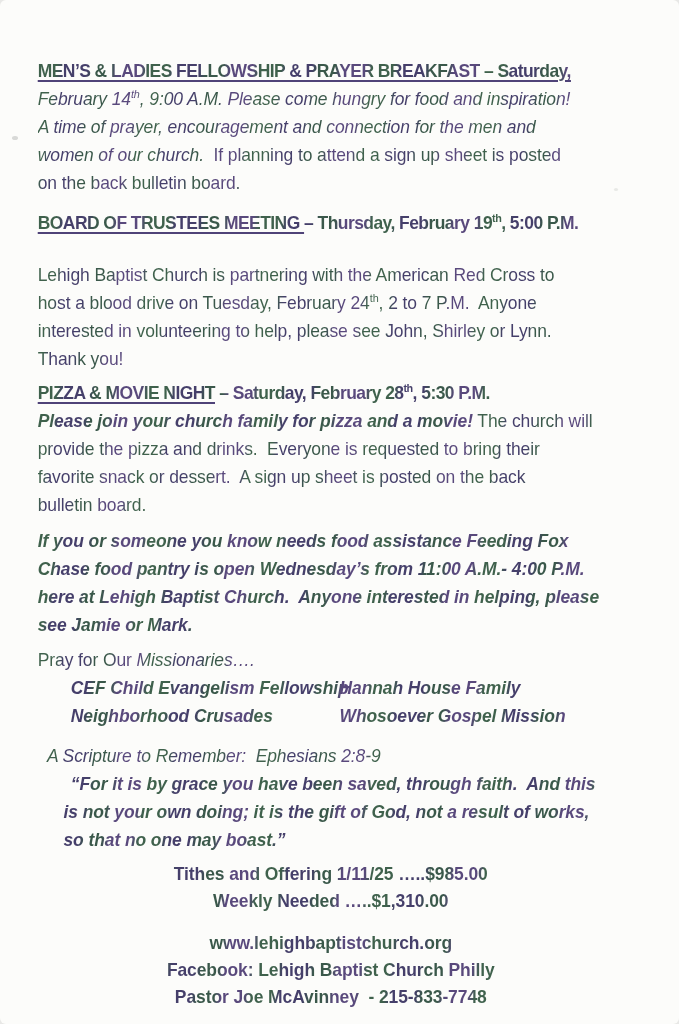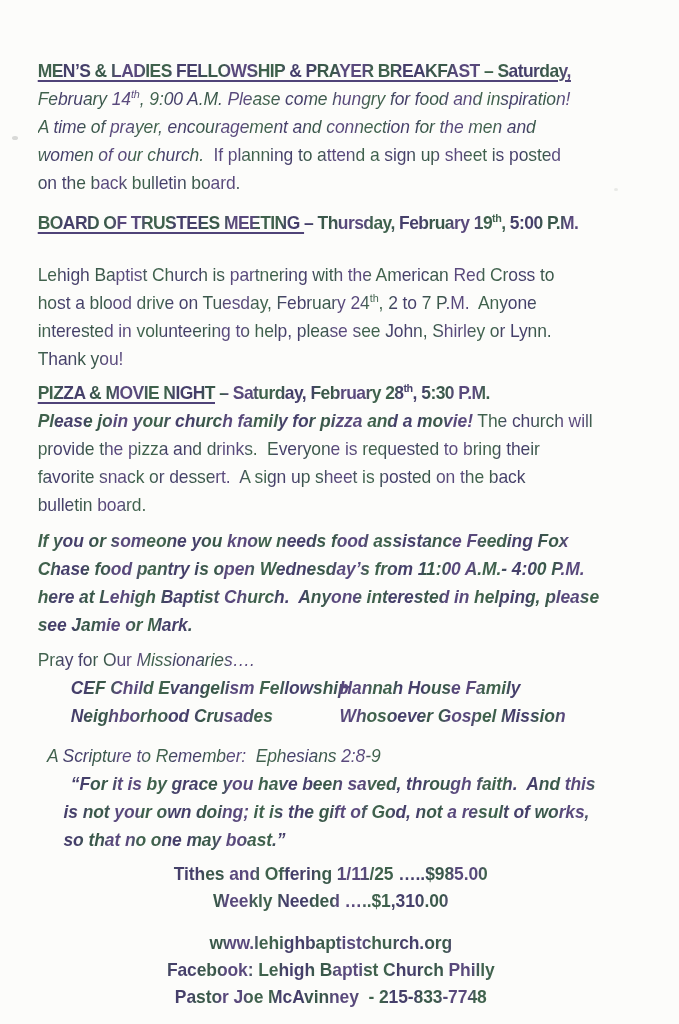--- a/index.html
+++ b/index.html
@@ -3,20 +3,21 @@
 <meta charset="utf-8">
 <style>
   html,body { margin:0; padding:0; background:#e8e8e6; }
   .page {
     position:relative;
     width:679px; height:1024px;
     margin:0 auto;
     background: var(--paper, #fcfcfa);
     overflow:hidden;
     font-family:"Liberation Sans", sans-serif;
+    border-radius:6px;
   }
   .content {
     position:absolute; top:0; left:0;
     width:738px;
     padding:57px 60px 0 41px;
     box-sizing:border-box;
     transform: scaleX(0.92);
     transform-origin: top left;
   }
   .sec {

